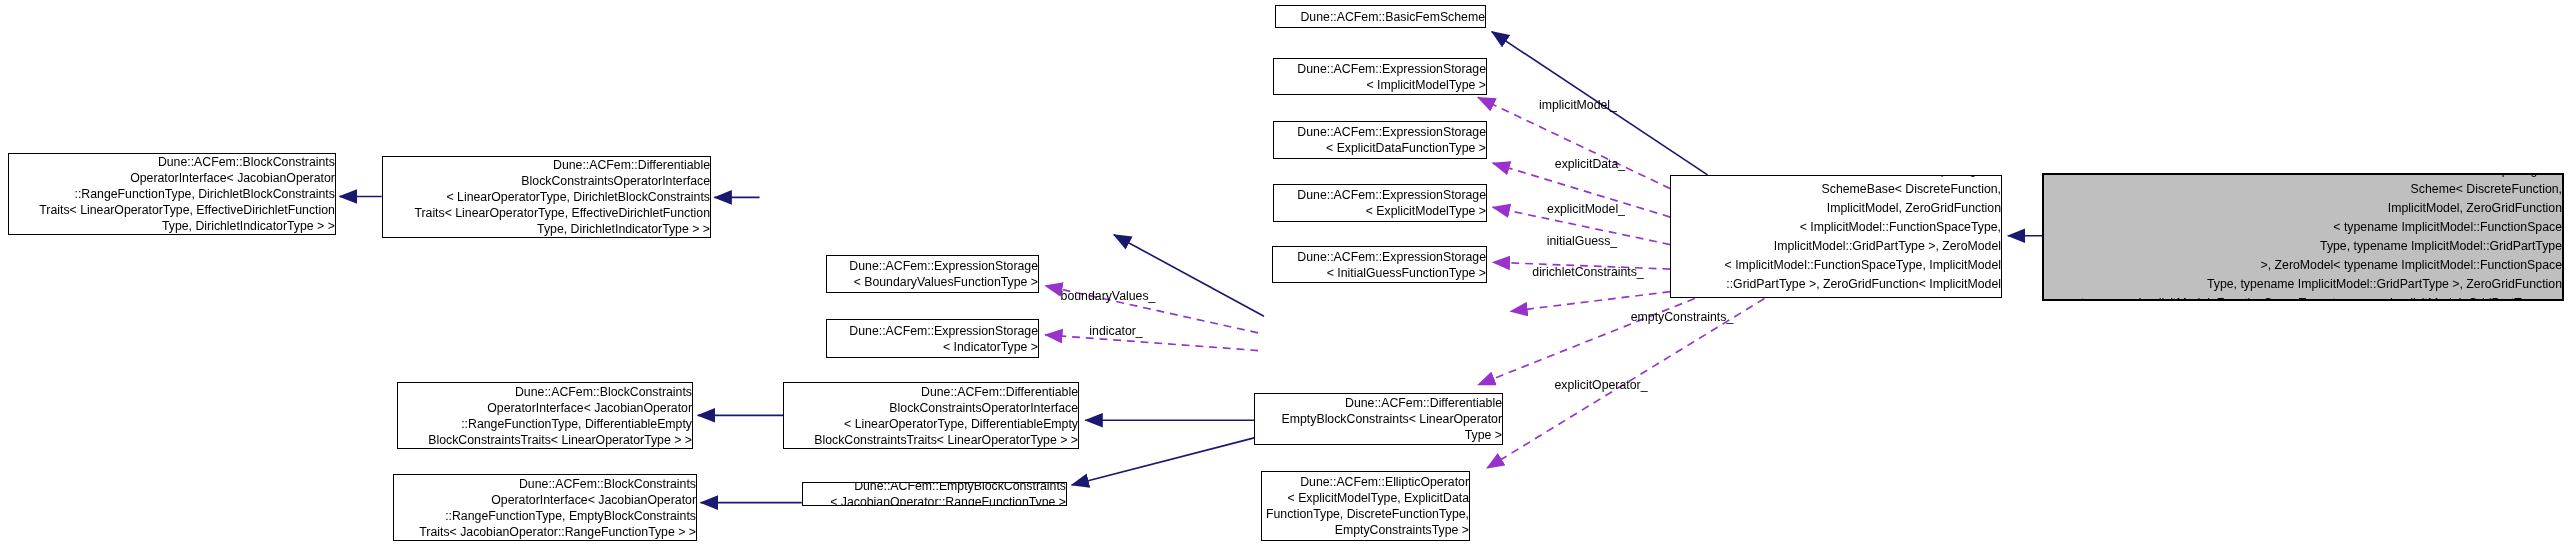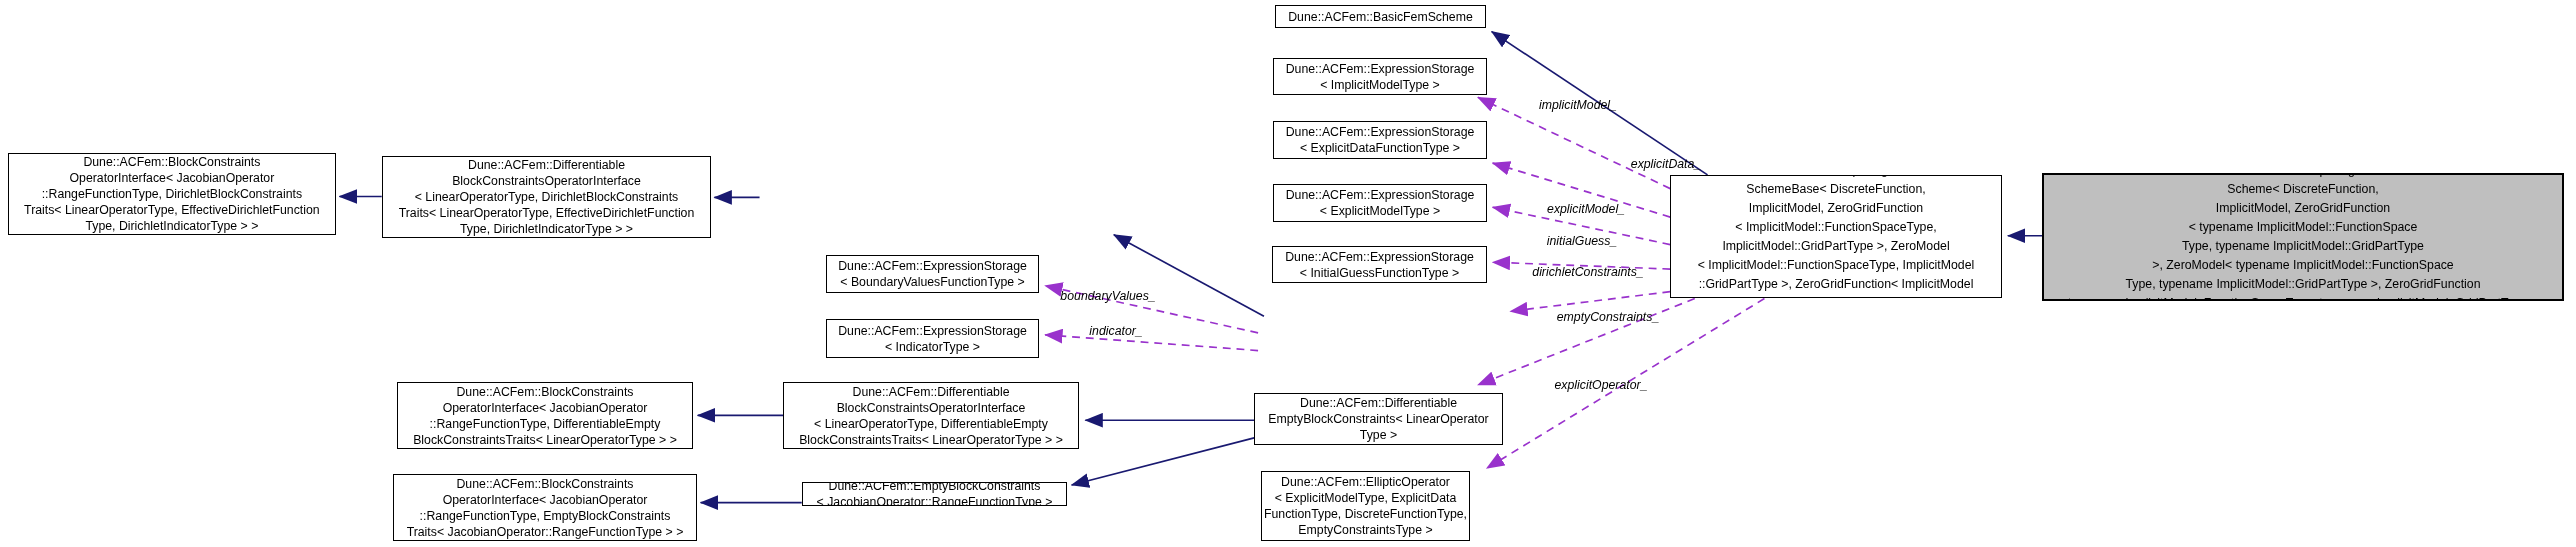--- a/index.html
+++ b/index.html
@@ -12,40 +12,39 @@
   }
   #edges{position:absolute;left:0;top:0;width:2576px;height:548px;}
   .edge-inh{stroke:var(--inh,#191970);stroke-width:1.7;fill:none;}
   .edge-use{stroke:var(--use,#9932cc);stroke-width:1.7;fill:none;stroke-dasharray:8 6;}
   .node{
     position:absolute;
     box-sizing:border-box;
     background:var(--nodebg,#ffffff);
     border:1.4px solid var(--nodeborder,#000000);
     display:flex;align-items:center;justify-content:center;
-    text-align:center;
+    text-align:right;
     font-size:12.3px;line-height:16px;
     color:var(--text,#000000);
     overflow:hidden;
     cursor:pointer;
   }
   .node .node-label{white-space:pre-line;width:100%;}
   .node.big{line-height:19px;}
   .node.current{
     background:var(--curbg,#bfbfbf);
     border-width:2.4px;
   }
   .edge-label{
     position:absolute;
     transform:translate(-50%,-50%);
     font-size:12.3px;
     color:var(--text,#000000);
     white-space:nowrap;
     background:transparent;
-    font-style:italic;
   }
 </style>
 </head>
 <body>
 
 <div id="canvas">
 
   <svg id="edges" xmlns="http://www.w3.org/2000/svg" viewBox="0 0 2625 558" width="2576" height="548">
     <defs>
       <marker id="arrow-inh" viewBox="0 0 10 8" refX="9.5" refY="4" markerWidth="11" markerHeight="9" orient="auto">
@@ -166,23 +165,23 @@
 Scheme&lt; DiscreteFunction,
 ImplicitModel, ZeroGridFunction
 &lt; typename ImplicitModel::FunctionSpace
 Type, typename ImplicitModel::GridPartType
 &gt;, ZeroModel&lt; typename ImplicitModel::FunctionSpace
 Type, typename ImplicitModel::GridPartType &gt;, ZeroGridFunction
 &lt; typename ImplicitModel::FunctionSpaceType, typename ImplicitModel::GridPartType &gt; &gt;</span>
   </div>
 
   <span class="edge-label" style="left:1578px;top:105px">implicitModel_</span>
-  <span class="edge-label" style="left:1666px;top:164px">explicitData_</span>
+  <span class="edge-label" style="left:1590px;top:164px">explicitData_</span>
   <span class="edge-label" style="left:1586px;top:209px">explicitModel_</span>
   <span class="edge-label" style="left:1582px;top:241px">initialGuess_</span>
   <span class="edge-label" style="left:1588px;top:272px">dirichletConstraints_</span>
-  <span class="edge-label" style="left:1608px;top:317px">emptyConstraints_</span>
+  <span class="edge-label" style="left:1682px;top:317px">emptyConstraints_</span>
   <span class="edge-label" style="left:1601px;top:385px">explicitOperator_</span>
   <span class="edge-label" style="left:1108px;top:296px">boundaryValues_</span>
   <span class="edge-label" style="left:1116px;top:331px">indicator_</span>
 
 </div>
 
 
 </body></html>

